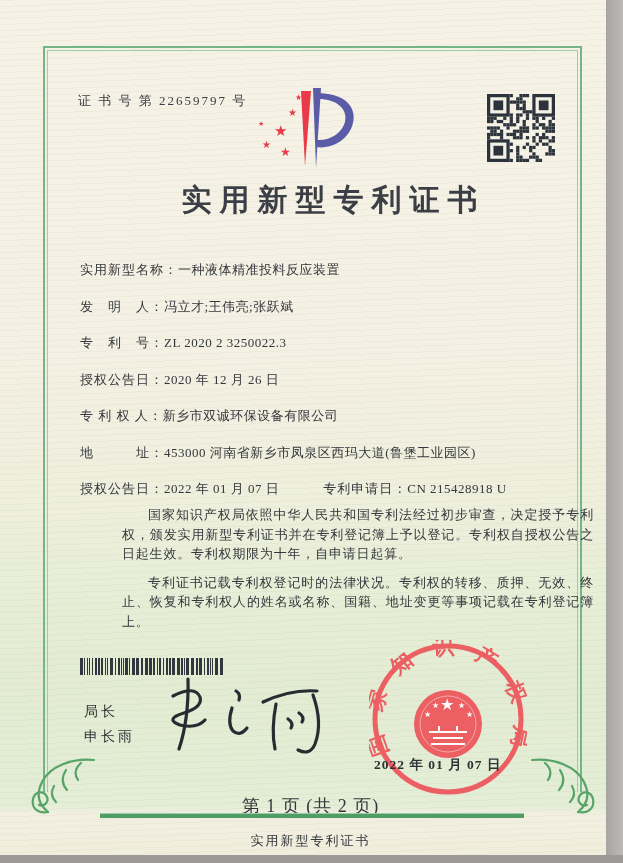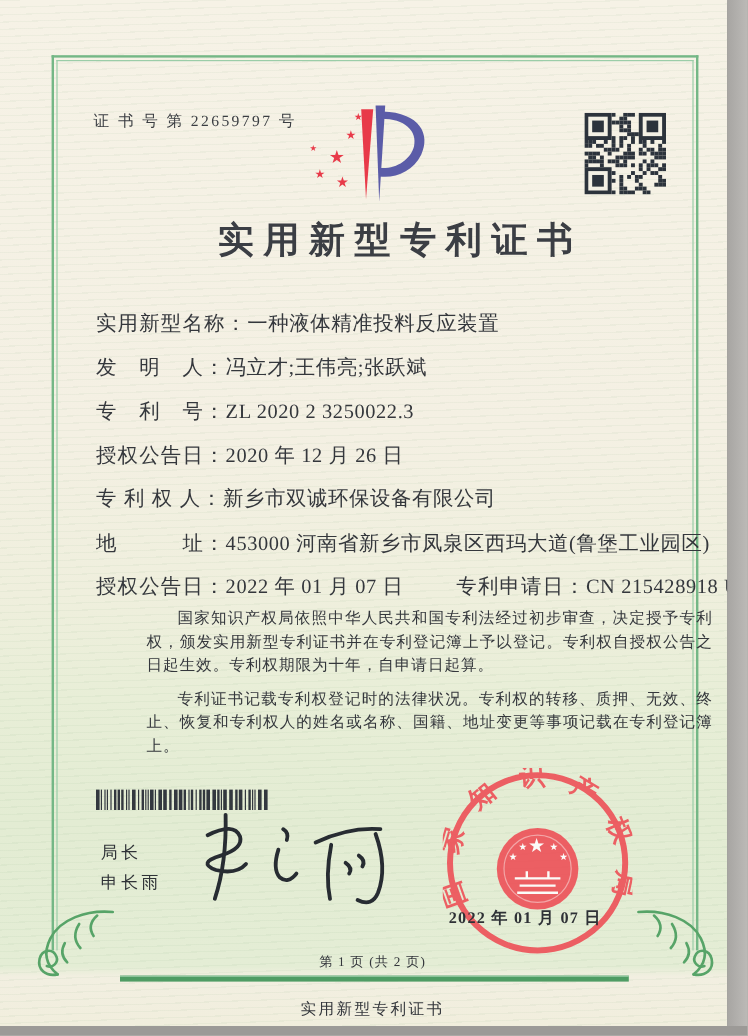--- a/index.html
+++ b/index.html
@@ -32,21 +32,21 @@
     position:absolute;left:78px;top:92px;
     font-size:13px;letter-spacing:2px;color:#3a3d42;
   }
   .logo{position:absolute;left:252px;top:86px;}
   .qr{position:absolute;left:487px;top:94px;width:68px;height:68px;}
   .title{
     position:absolute;left:43px;top:180px;width:535px;margin:0;
     text-align:center;font-size:30px;font-weight:700;
     letter-spacing:8px;color:#3b3e44;padding-left:23px;
   }
-  .fields{position:absolute;left:80px;top:252px;width:480px;font-size:17px;color:#34373c;}
+  .fields{position:absolute;left:80px;top:252px;width:480px;font-size:13px;color:#34373c;}
   .frow{height:36.5px;line-height:36.5px;white-space:nowrap;}
   .flabel{letter-spacing:1px;}
   .fvalue{letter-spacing:0.5px;}
   .grant-gap{display:inline-block;width:44px;}
   .paras{
     position:absolute;left:78px;top:505px;width:472px;
     font-size:13px;line-height:19.5px;color:#34373c;letter-spacing:0.8px;
     text-align:justify;
     margin-left:44px;
   }
@@ -58,21 +58,21 @@
   .barcode span{background:#33383f;display:block;height:100%;}
   .commish{position:absolute;left:84px;top:699px;font-size:14px;color:#2f3237;letter-spacing:3px;line-height:25px;}
   .sig{position:absolute;left:135px;top:672px;}
   .seal{position:absolute;left:369px;top:640px;opacity:.88;}
   .sealdate{
     position:absolute;left:374px;top:756px;width:160px;
     font-size:13.5px;font-weight:700;color:#2e3136;letter-spacing:1px;
   }
   .pageinfo{
     position:absolute;left:43px;top:794px;width:535px;text-align:center;
-    font-size:11px;color:#34373c;letter-spacing:1px;
+    font-size:18px;color:#34373c;letter-spacing:1px;
   }
   .bottomline{
     position:absolute;left:100px;top:813px;width:424px;height:4px;
     border-top:1px solid #9bcda8;background:#4f9c64;
   }
   .flourish{position:absolute;top:756px;}
   .flourish.left{left:26px;}
   .flourish.right{left:528px;transform:scaleX(-1);}
   .backnote{
     position:absolute;left:43px;top:832px;width:535px;text-align:center;

